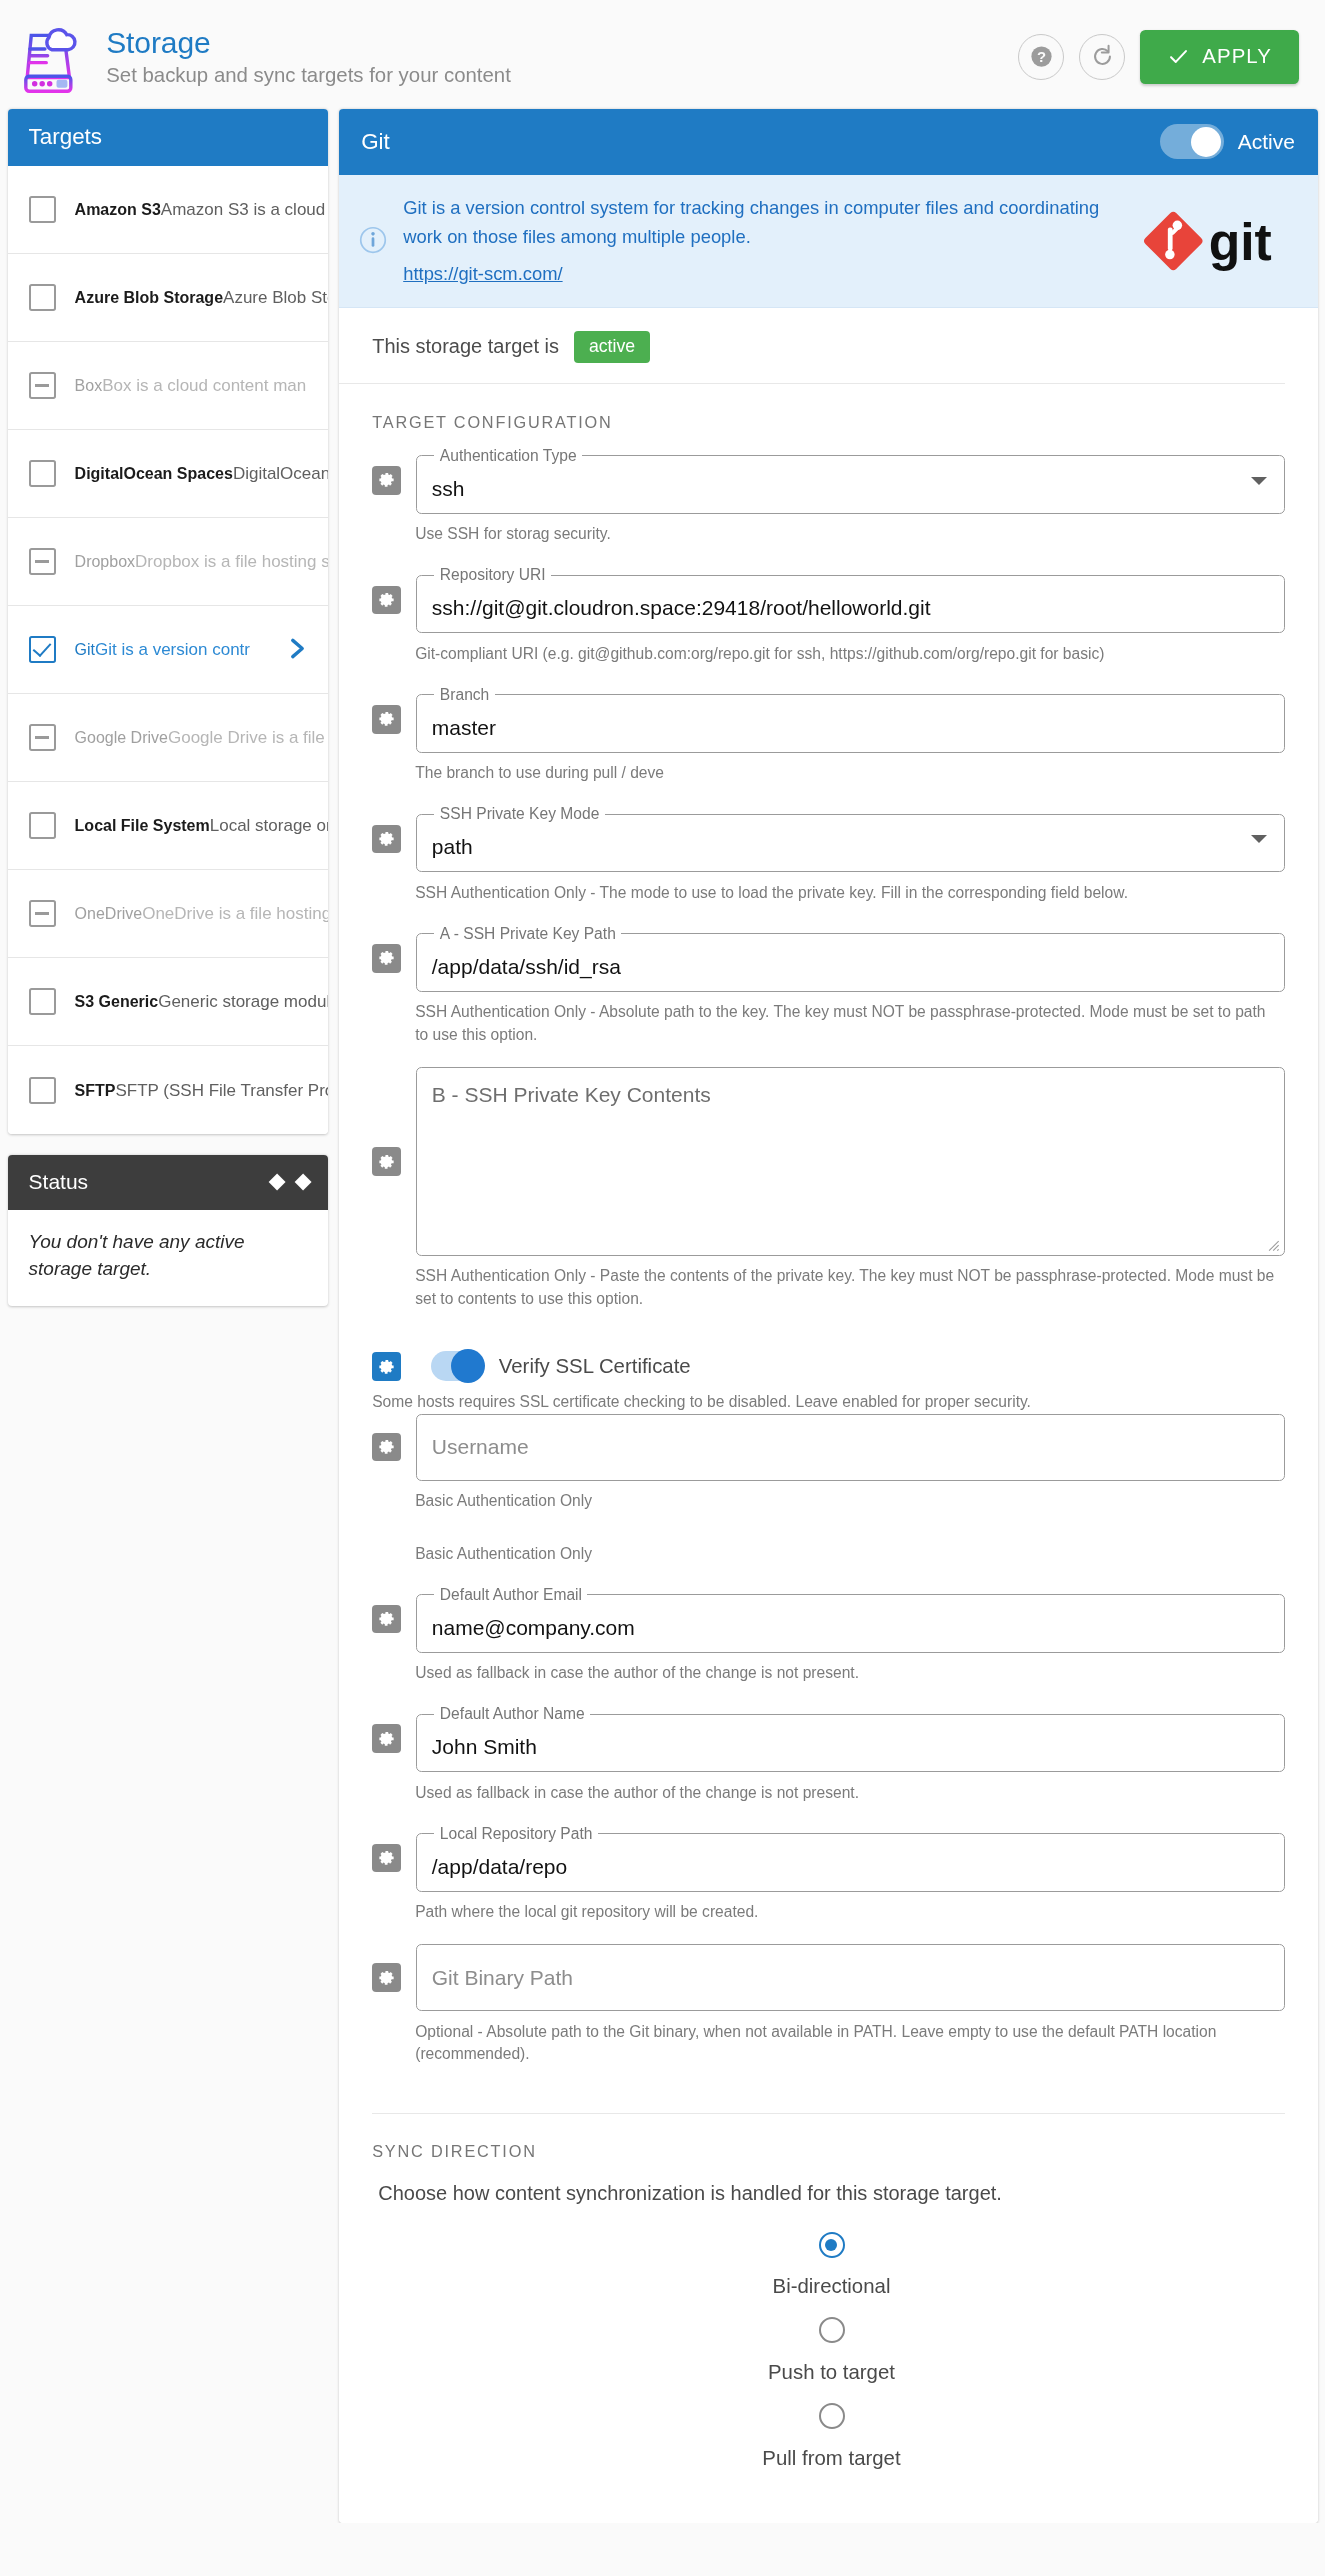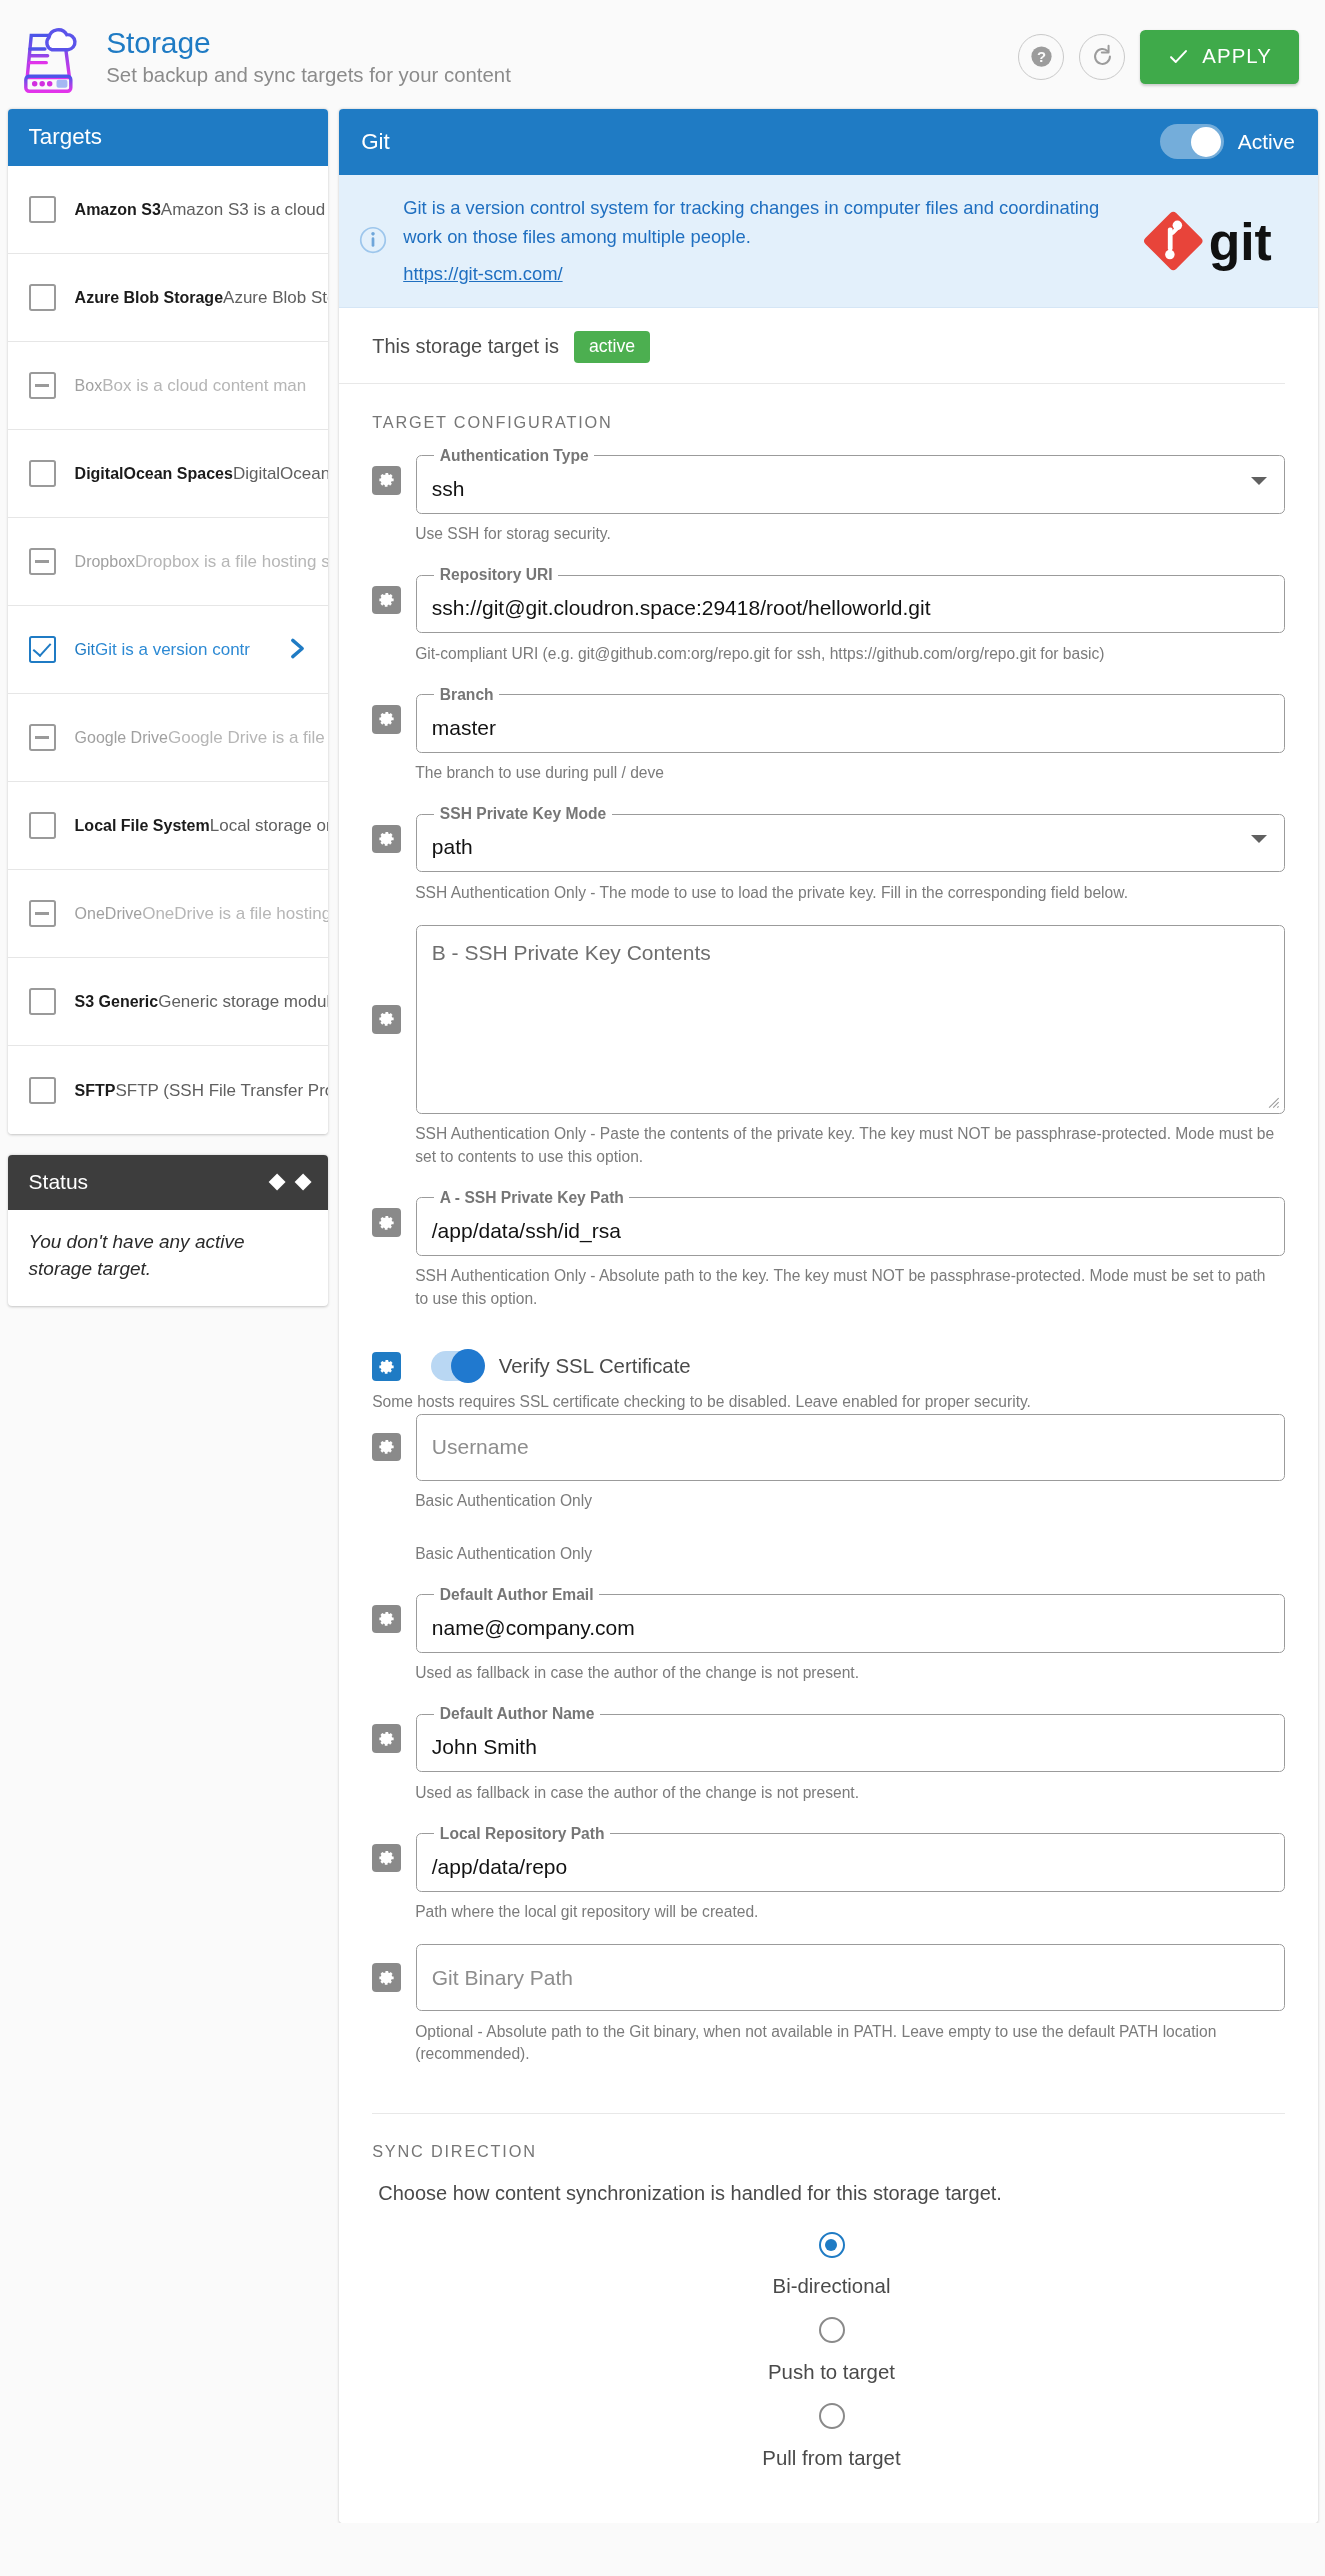--- a/index.html
+++ b/index.html
@@ -212,21 +212,20 @@
     border-radius: 5.4px;
     padding: 0 15px;
     height: 67px;
     display: flex; align-items: center;
     background: #fff;
   }
   fieldset.outl legend {
     padding: 0 5.4px;
     font-size: 15.6px; color: #767676;
     margin-left: 2.7px;
-    font-weight: bold;
   }
   .fval { font-size: 21px; color: #121212; }
   .fplaceholder { font-size: 21px; color: #8d8d8d; }
   .sel-arrow {
     position: absolute; right: 17.7px; top: 50%; margin-top: -3.4px;
     width: 0; height: 0;
     border-left: 8.8px solid transparent;
     border-right: 8.8px solid transparent;
     border-top: 8.8px solid #606060;
     pointer-events: none;
@@ -527,44 +526,44 @@
             </div>
             <div>
               <div class="field-row">
                 <span class="gear">
                   <svg width="17.7" height="17.7" viewBox="0 0 26 26">
                     <path fill="#fff" d="M13 8.2a4.8 4.8 0 1 0 0 9.6 4.8 4.8 0 0 0 0-9.6zm0 7.1a2.3 2.3 0 1 1 0-4.6 2.3 2.3 0 0 1 0 4.6z"></path>
                     <path fill="#fff" d="M23 11h-2.1a8.2 8.2 0 0 0-.9-2.2l1.5-1.5-2.8-2.8-1.5 1.5a8.2 8.2 0 0 0-2.2-.9V3h-4v2.1a8.2 8.2 0 0 0-2.2.9L6.3 4.5 3.5 7.3 5 8.8A8.2 8.2 0 0 0 4.1 11H2v4h2.1c.2.8.5 1.5.9 2.2l-1.5 1.5 2.8 2.8 1.5-1.5c.7.4 1.4.7 2.2.9V23h4v-2.1c.8-.2 1.5-.5 2.2-.9l1.5 1.5 2.8-2.8-1.5-1.5c.4-.7.7-1.4.9-2.2H23v-4z"></path>
                   </svg>
                 </span>
                 <div class="field-wrap">
+                  <fieldset class="outl">
+                    <legend>A - SSH Private Key Path</legend>
+                    <span class="fval">/app/data/ssh/id_rsa</span>
+                  </fieldset>
+                </div>
+              </div>
+              <div class="hint wide">SSH Authentication Only - Absolute path to the key. The key must NOT be passphrase-protected. Mode must be set to path to use this option.</div>
+              <div class="spacer"></div>
+            </div>
+            <div>
+              <div class="field-row">
+                <span class="gear">
+                  <svg width="17.7" height="17.7" viewBox="0 0 26 26">
+                    <path fill="#fff" d="M13 8.2a4.8 4.8 0 1 0 0 9.6 4.8 4.8 0 0 0 0-9.6zm0 7.1a2.3 2.3 0 1 1 0-4.6 2.3 2.3 0 0 1 0 4.6z"></path>
+                    <path fill="#fff" d="M23 11h-2.1a8.2 8.2 0 0 0-.9-2.2l1.5-1.5-2.8-2.8-1.5 1.5a8.2 8.2 0 0 0-2.2-.9V3h-4v2.1a8.2 8.2 0 0 0-2.2.9L6.3 4.5 3.5 7.3 5 8.8A8.2 8.2 0 0 0 4.1 11H2v4h2.1c.2.8.5 1.5.9 2.2l-1.5 1.5 2.8 2.8 1.5-1.5c.7.4 1.4.7 2.2.9V23h4v-2.1c.8-.2 1.5-.5 2.2-.9l1.5 1.5 2.8-2.8-1.5-1.5c.4-.7.7-1.4.9-2.2H23v-4z"></path>
+                  </svg>
+                </span>
+                <div class="field-wrap">
                   <div class="textarea-box"><span class="ta-ph">B - SSH Private Key Contents</span><svg class="resize-grip" viewBox="0 0 22 22">
                       <path d="M20 6 L6 20 M20 12 L12 20 M20 18 L18 20" stroke="#9b9b9b" stroke-width="1.6" fill="none"></path>
                     </svg></div>
                 </div>
               </div>
               <div class="hint wide">SSH Authentication Only - Paste the contents of the private key. The key must NOT be passphrase-protected. Mode must be set to contents to use this option.</div>
-              <div class="spacer"></div>
-            </div>
-            <div>
-              <div class="field-row">
-                <span class="gear">
-                  <svg width="17.7" height="17.7" viewBox="0 0 26 26">
-                    <path fill="#fff" d="M13 8.2a4.8 4.8 0 1 0 0 9.6 4.8 4.8 0 0 0 0-9.6zm0 7.1a2.3 2.3 0 1 1 0-4.6 2.3 2.3 0 0 1 0 4.6z"></path>
-                    <path fill="#fff" d="M23 11h-2.1a8.2 8.2 0 0 0-.9-2.2l1.5-1.5-2.8-2.8-1.5 1.5a8.2 8.2 0 0 0-2.2-.9V3h-4v2.1a8.2 8.2 0 0 0-2.2.9L6.3 4.5 3.5 7.3 5 8.8A8.2 8.2 0 0 0 4.1 11H2v4h2.1c.2.8.5 1.5.9 2.2l-1.5 1.5 2.8 2.8 1.5-1.5c.7.4 1.4.7 2.2.9V23h4v-2.1c.8-.2 1.5-.5 2.2-.9l1.5 1.5 2.8-2.8-1.5-1.5c.4-.7.7-1.4.9-2.2H23v-4z"></path>
-                  </svg>
-                </span>
-                <div class="field-wrap">
-                  <fieldset class="outl">
-                    <legend>A - SSH Private Key Path</legend>
-                    <span class="fval">/app/data/ssh/id_rsa</span>
-                  </fieldset>
-                </div>
-              </div>
-              <div class="hint wide">SSH Authentication Only - Absolute path to the key. The key must NOT be passphrase-protected. Mode must be set to path to use this option.</div>
               <div class="spacer"></div>
             </div>
           </div>
 
         <div class="spacer"></div>
         <div class="toggle-row">
           <span class="gear blue">
             <svg width="17.7" height="17.7" viewBox="0 0 26 26">
                 <path fill="#fff" d="M13 8.2a4.8 4.8 0 1 0 0 9.6 4.8 4.8 0 0 0 0-9.6zm0 7.1a2.3 2.3 0 1 1 0-4.6 2.3 2.3 0 0 1 0 4.6z"></path>
                 <path fill="#fff" d="M23 11h-2.1a8.2 8.2 0 0 0-.9-2.2l1.5-1.5-2.8-2.8-1.5 1.5a8.2 8.2 0 0 0-2.2-.9V3h-4v2.1a8.2 8.2 0 0 0-2.2.9L6.3 4.5 3.5 7.3 5 8.8A8.2 8.2 0 0 0 4.1 11H2v4h2.1c.2.8.5 1.5.9 2.2l-1.5 1.5 2.8 2.8 1.5-1.5c.7.4 1.4.7 2.2.9V23h4v-2.1c.8-.2 1.5-.5 2.2-.9l1.5 1.5 2.8-2.8-1.5-1.5c.4-.7.7-1.4.9-2.2H23v-4z"></path>

